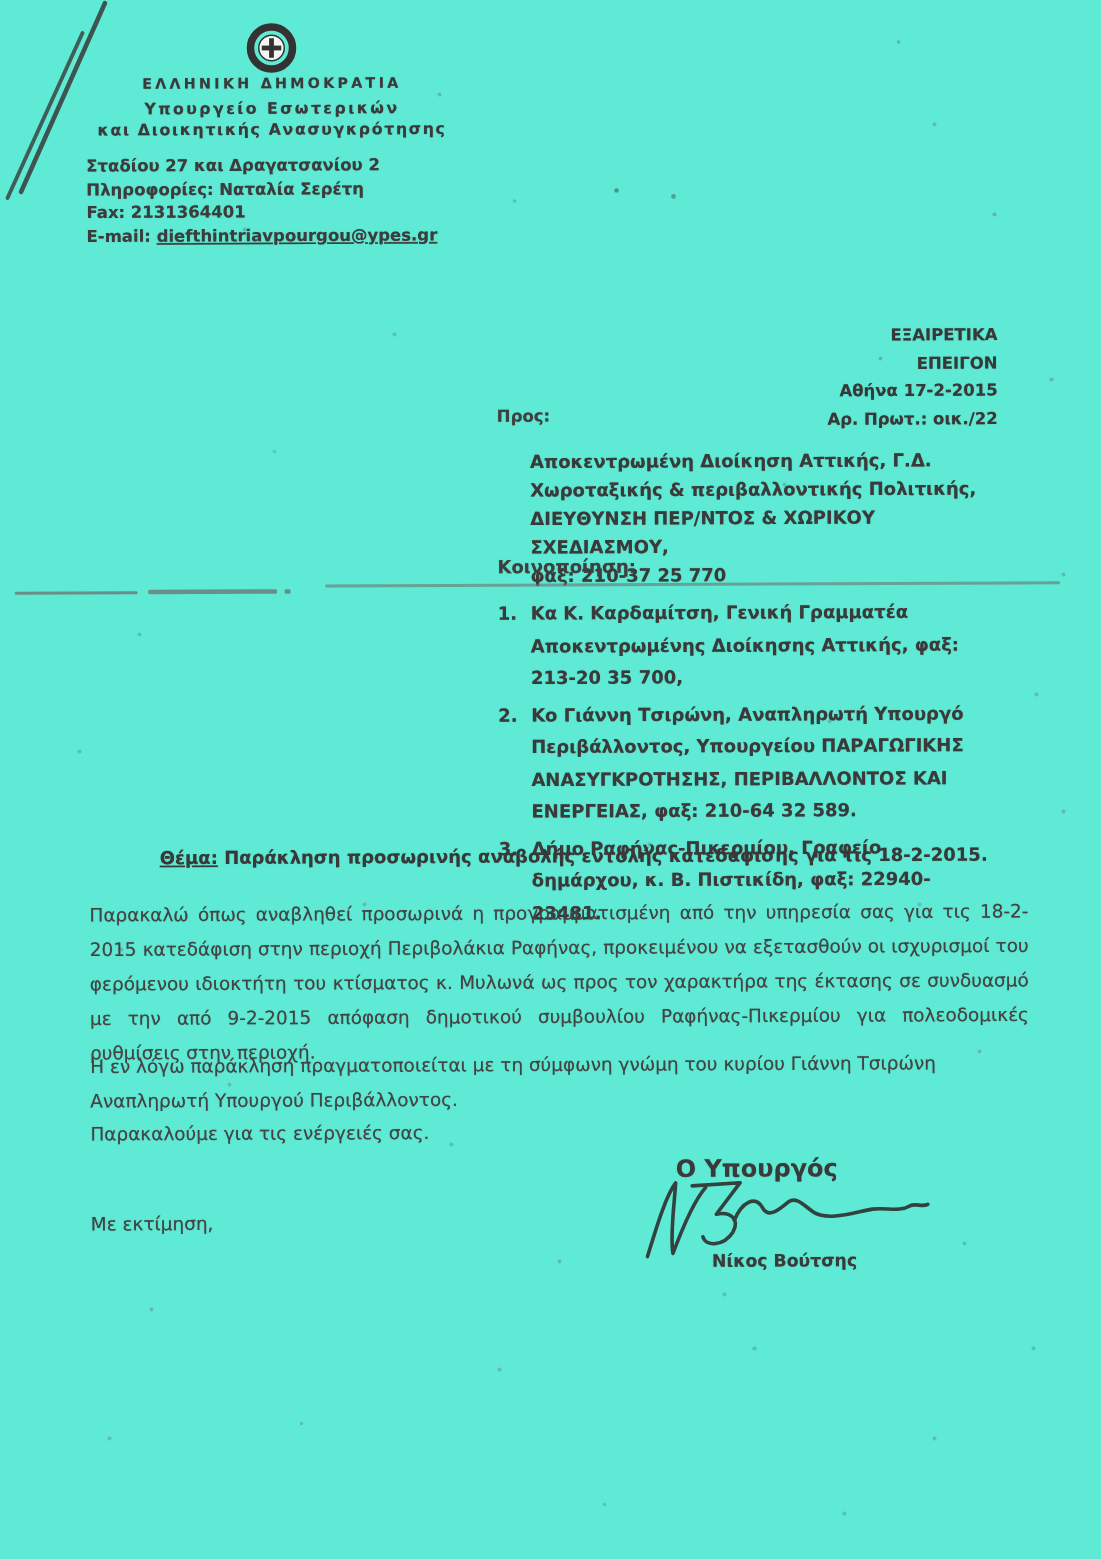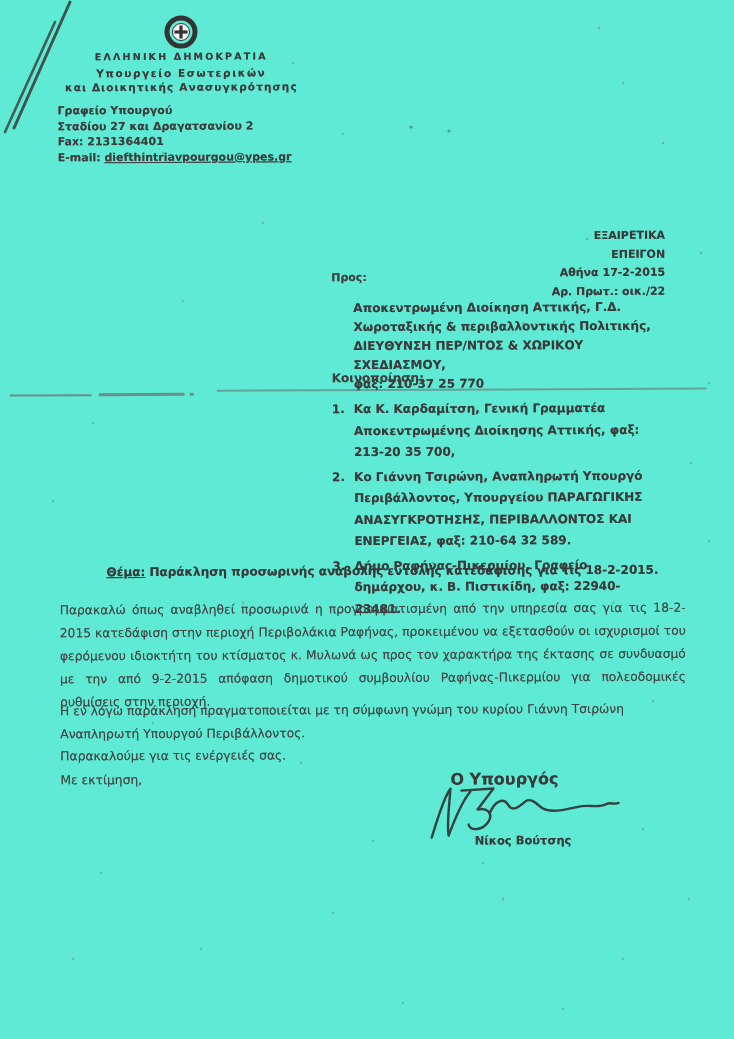--- a/index.html
+++ b/index.html
@@ -42,21 +42,21 @@
 
   
   .gov-header{ left:62px; top:50px; width:238px; text-align:center; color:#3a3a3a; }
   .gov-republic{ font-size:9.5px; font-weight:bold; letter-spacing:2.2px; }
   .gov-min1{ font-size:10.5px; font-weight:bold; letter-spacing:1.6px; margin-top:5px; }
   .gov-min2{ font-size:10.5px; font-weight:bold; letter-spacing:1.1px; margin-top:2px; }
 
   .office-block{ left:57px; top:102px; width:260px; font-size:11px; line-height:15.6px; font-weight:600; color:#3c3c3c; }
   .email-link{ text-decoration:underline; font-weight:700; }
 
-  .meta-block{ left:538px; top:216px; width:126px; text-align:right; font-weight:bold; font-size:11px; line-height:18.5px; color:#383838;margin-top:12px; }
+  .meta-block{ left:538px; top:216px; width:126px; text-align:right; font-weight:bold; font-size:11px; line-height:18.5px; color:#383838; }
 
   .pros-label{ left:330px; top:271px; font-size:11px; font-weight:bold; }
   .recipient{ left:352px; top:299px; width:310px; font-size:12px; font-weight:600; line-height:19px; color:#3a3a3a; }
 
   .cc-label{ left:330px; top:371px; font-size:12px; font-weight:bold; }
 
   .artifact-line{ background:#6f6f6f; height:2px; border-radius:1px; opacity:.75; }
   .al-1{ left:8px; top:393px; width:82px; }
   .al-2{ left:97px; top:392px; width:86px; height:2.5px; }
   .al-dot{ left:188px; top:392px; width:4px; height:3px; }
@@ -67,21 +67,21 @@
   .cc-num{ width:22px; flex:0 0 22px; font-weight:bold; }
   .cc-text{ flex:1; }
 
   .subject{ left:104px; top:564px; width:570px; font-size:12px; font-weight:bold; color:#383838; }
   .subject-label{ text-decoration:underline; }
 
   .para{ left:57px; top:598px; width:626px; font-size:12.3px; line-height:23px; text-align:justify; color:#434343; }
   .para2{ top:699px; text-align:left; }
   .para3{ top:744px; text-align:left; }
 
-  .closing-left{ left:57px; top:772px; font-size:12.3px; color:#434343; }
+  .closing-left{ left:57px; top:808px; font-size:12.3px; color:#434343; }
   .closing-right{ left:447px; top:770px; font-size:16px; font-weight:bold; color:#3a3a3a; }
   .signer-name{ left:471px; top:834px; font-size:11.5px; font-weight:bold; color:#3a3a3a; }
 
   .sig-svg{ left:420px; top:782px; }
   .corner-svg{ left:0; top:0; }
   .emblem-svg{ left:162px; top:15px; }
 
   .tilt{ transform:rotate(-0.25deg); transform-origin:50% 0; }
 </style>
 </head>
@@ -104,22 +104,22 @@
 
   <div class="tilt">
 
     <div class="abs gov-header ink">
       <div class="gov-republic">ΕΛΛΗΝΙΚΗ ΔΗΜΟΚΡΑΤΙΑ</div>
       <div class="gov-min1">Υπουργείο Εσωτερικών</div>
       <div class="gov-min2">και Διοικητικής Ανασυγκρότησης</div>
     </div>
 
     <div class="abs office-block ink">
-      <div>Γραφείο Υπουργού</div>
       <div>Σταδίου 27 και Δραγατσανίου 2</div>
+      <div>Πληροφορίες: Ναταλία Σερέτη</div>
       <div>Fax: 2131364401</div>
       <div><span>E-mail: </span><span class="email-link">diefthintriavpourgou@ypes.gr</span></div>
     </div>
 
     <div class="abs meta-block ink">
       <div>ΕΞΑΙΡΕΤΙΚΑ ΕΠΕΙΓΟΝ</div>
       <div>Αθήνα 17-2-2015</div>
       <div>Αρ. Πρωτ.: οικ./22</div>
     </div>
 

